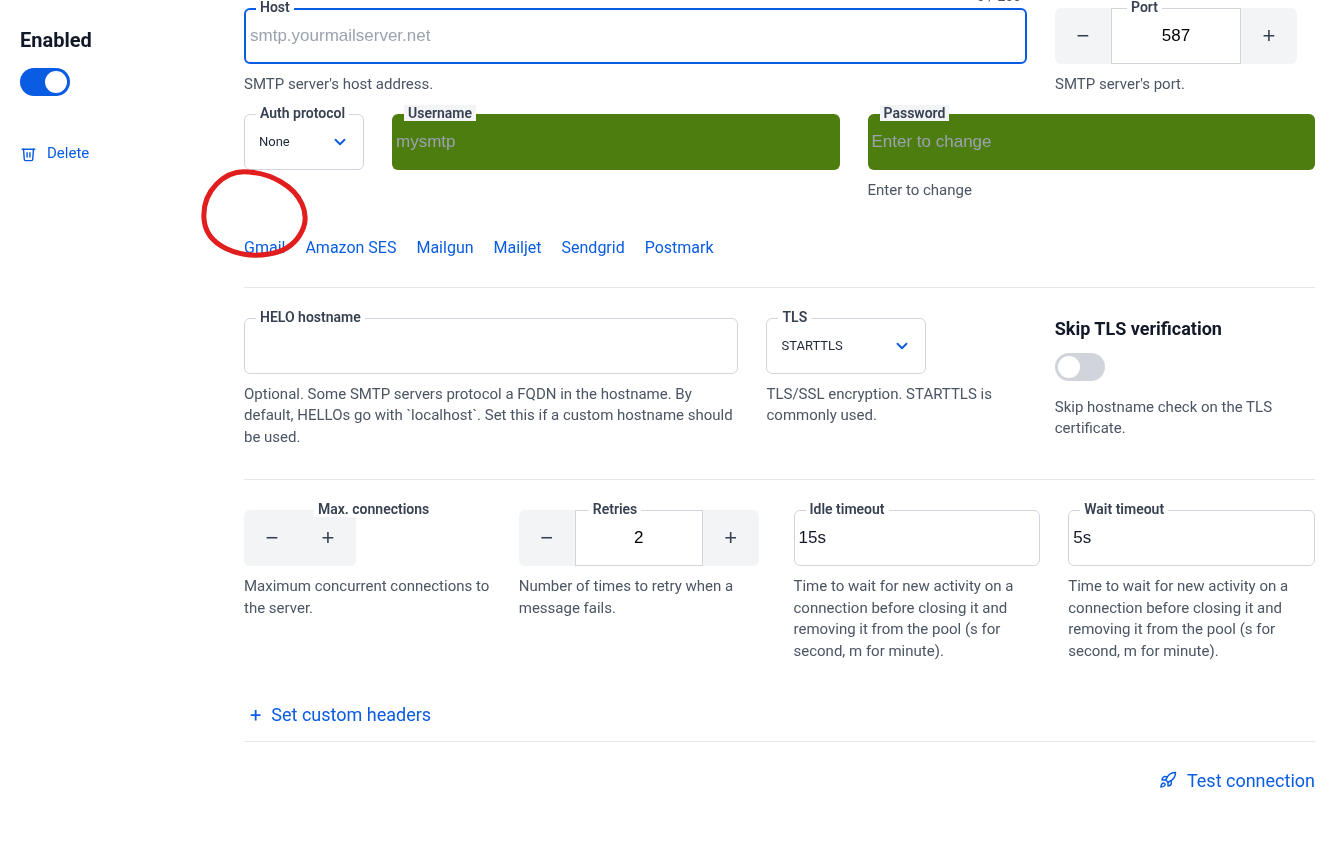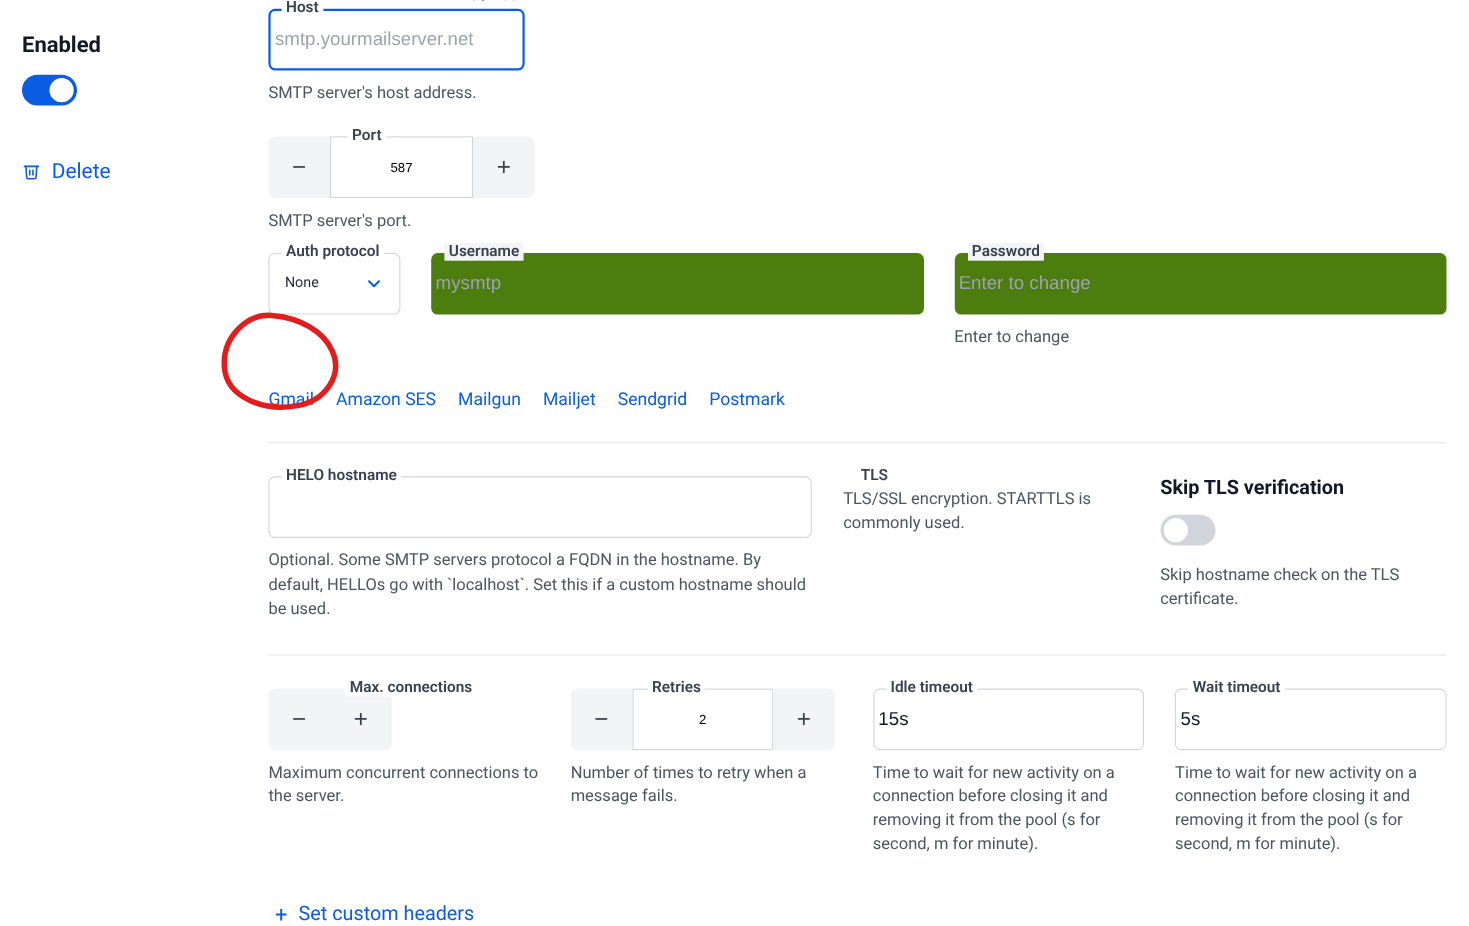--- a/index.html
+++ b/index.html
@@ -45,21 +45,21 @@
     background: #ffffff;
     top: 3px;
   }
   .toggle.on .knob { right: 3px; }
   .toggle.off .knob { left: 3px; }
   .delete-link {
     display: flex;
     align-items: center;
     gap: 10px;
     color: #0a5ce2;
-    font-size: 19px;
+    font-size: 15px;
     margin-top: 48px;
     cursor: pointer;
   }
   .delete-link svg { width: 17px; height: 17px; stroke: #0a5ce2; }
   .main {
     flex: 1;
     min-width: 0;
   }
   .row {
     display: flex;
@@ -144,21 +144,21 @@
     cursor: pointer;
   }
   .stepper button:first-child { border-radius: 6px 0 0 6px; }
   .stepper button:last-child { border-radius: 0 6px 6px 0; }
   .stepper input {
     width: 130px;
     text-align: center;
     border: 1px solid #d1d5db;
     border-left: 1px solid #d1d5db;
     border-right: 1px solid #d1d5db;
-    font-size: 12px;
+    font-size: 17px;
     outline: none;
   }
   .stepper.narrow input { width: 128px; }
   .port-wrap { width: 260px; }
   .links-row {
     display: flex;
     gap: 20px;
     padding: 24px 0 30px 0;
   }
   .links-row a {
@@ -230,21 +230,21 @@
           <polyline points="3 6 5 6 21 6"></polyline>
           <path d="M19 6l-1 14a2 2 0 0 1-2 2H8a2 2 0 0 1-2-2L5 6"></path>
           <path d="M10 11v6M14 11v6"></path>
         </svg>
       <span>Delete</span>
     </div>
   </div>
 
   <div class="main">
 
-    <div class="row" style="align-items:flex-start;flex-direction:column;">
+    <div class="row" style="align-items:center;">
       <div class="field grow">
         <span class="char-count">0 / 200</span>
         <span class="field-label">Host</span>
         <input class="text-input outlined" placeholder="smtp.yourmailserver.net" style="">
         <div class="helper">SMTP server's host address.</div>
       </div>
       <div class="field port-wrap">
         <span class="field-label" style="left:72px;">Port</span>
         <div class="stepper">
           <button>−</button>
@@ -291,20 +291,26 @@
     <hr class="divider">
 
     <div class="row">
       <div class="field" style="flex:1.9;">
         <span class="field-label">HELO hostname</span>
         <input class="text-input bordered" style="">
         <div class="helper">Optional. Some SMTP servers protocol a FQDN in the hostname. By default, HELLOs go with `localhost`. Set this if a custom hostname should be used.</div>
       </div>
       <div class="field col">
         <span class="field-label">TLS</span>
+        <div class="select-box" style="width:160px;">
+          <span>STARTTLS</span>
+          <svg viewBox="0 0 24 24" fill="none" stroke-width="2.5" stroke-linecap="round" stroke-linejoin="round">
+              <polyline points="6 9 12 15 18 9"></polyline>
+            </svg>
+        </div>
         <div class="helper">TLS/SSL encryption. STARTTLS is commonly used.</div>
       </div>
       <div class="col">
         <div class="section-toggle-title">Skip TLS verification</div>
         <div class="toggle off">
           <div class="knob"></div>
         </div>
         <div class="helper" style="margin-top:16px;">Skip hostname check on the TLS certificate.</div>
       </div>
     </div>

